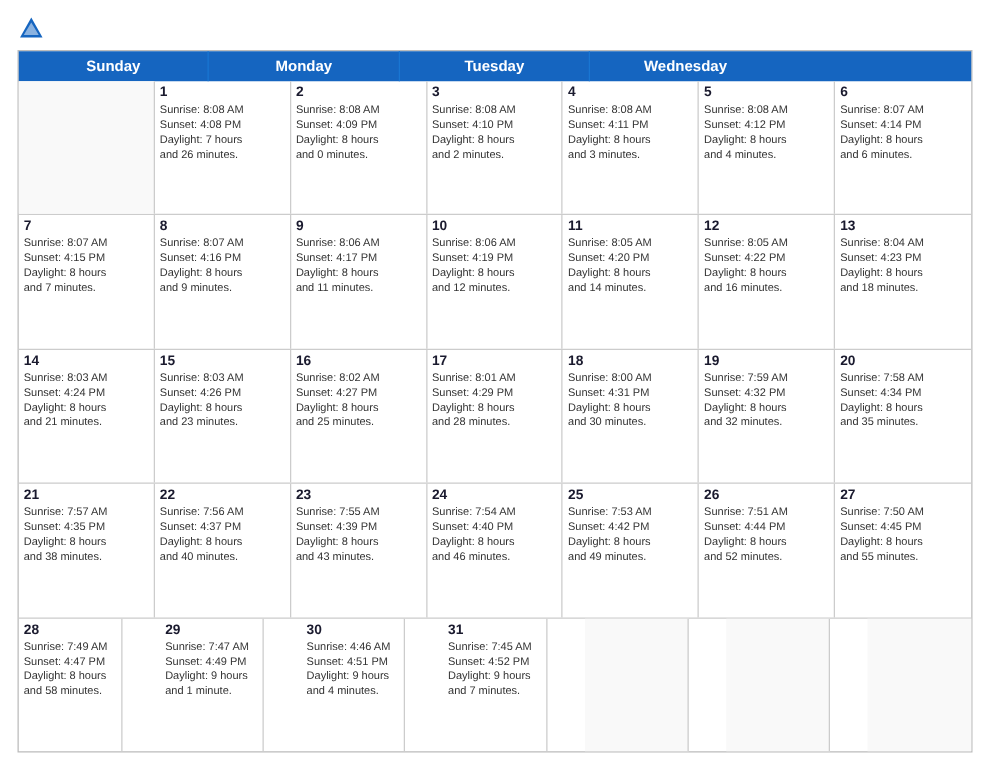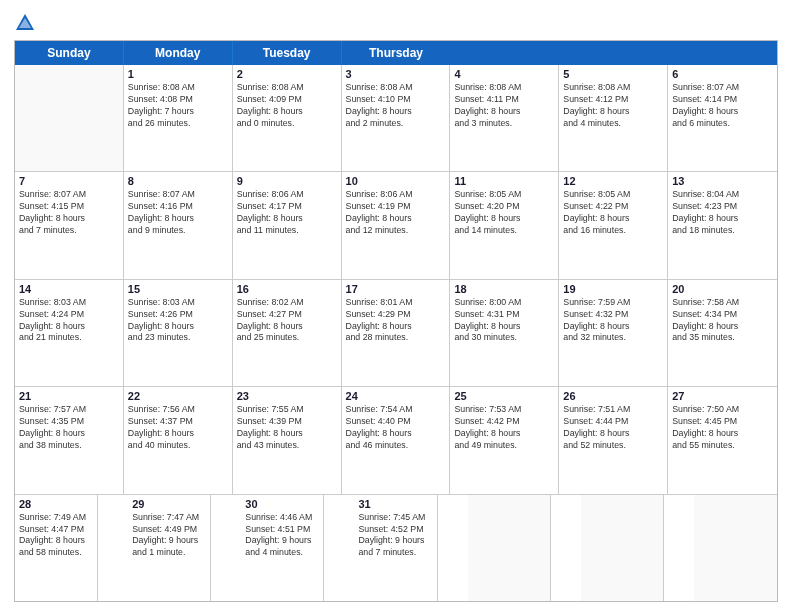--- a/index.html
+++ b/index.html
@@ -62,21 +62,21 @@
       font-size: 14px;
       color: #555;
     }
     .calendar {
       flex: 1;
       display: flex;
       flex-direction: column;
     }
     .cal-header {
       display: grid;
-      grid-template-columns: repeat(7, 1fr);
+      grid-template-columns: repeat(5, 1fr);
       background: #1565c0;
     }
     .cal-header-cell {
       color: #fff;
       font-size: 12px;
       font-weight: bold;
       padding: 5px 4px;
       text-align: center;
       border-right: 1px solid #1976d2;
     }
@@ -139,21 +139,21 @@
       <div class="month-title"></div>
       <div class="location"></div>
     </div>
   </div>
 
   <div class="calendar outer-border">
     <div class="cal-header" id="cal-header">
         <div class="cal-header-cell">Sunday</div>
         <div class="cal-header-cell">Monday</div>
         <div class="cal-header-cell">Tuesday</div>
-        <div class="cal-header-cell">Thursday</div>
+        <div class="cal-header-cell">Wednesday</div>
       </div>
     <div class="cal-body" id="cal-body">
         <div class="cal-row">
           <div class="cal-cell empty"></div>
           <div class="cal-cell">
             <div class="day-num">1</div>
             <div class="cell-info"><span>Sunrise: 8:08 AM</span><br><span>Sunset: 4:08 PM</span><br><span>Daylight: 7 hours</span><br><span>and 26 minutes.</span></div>
           </div>
           <div class="cal-cell">
             <div class="day-num">2</div>

